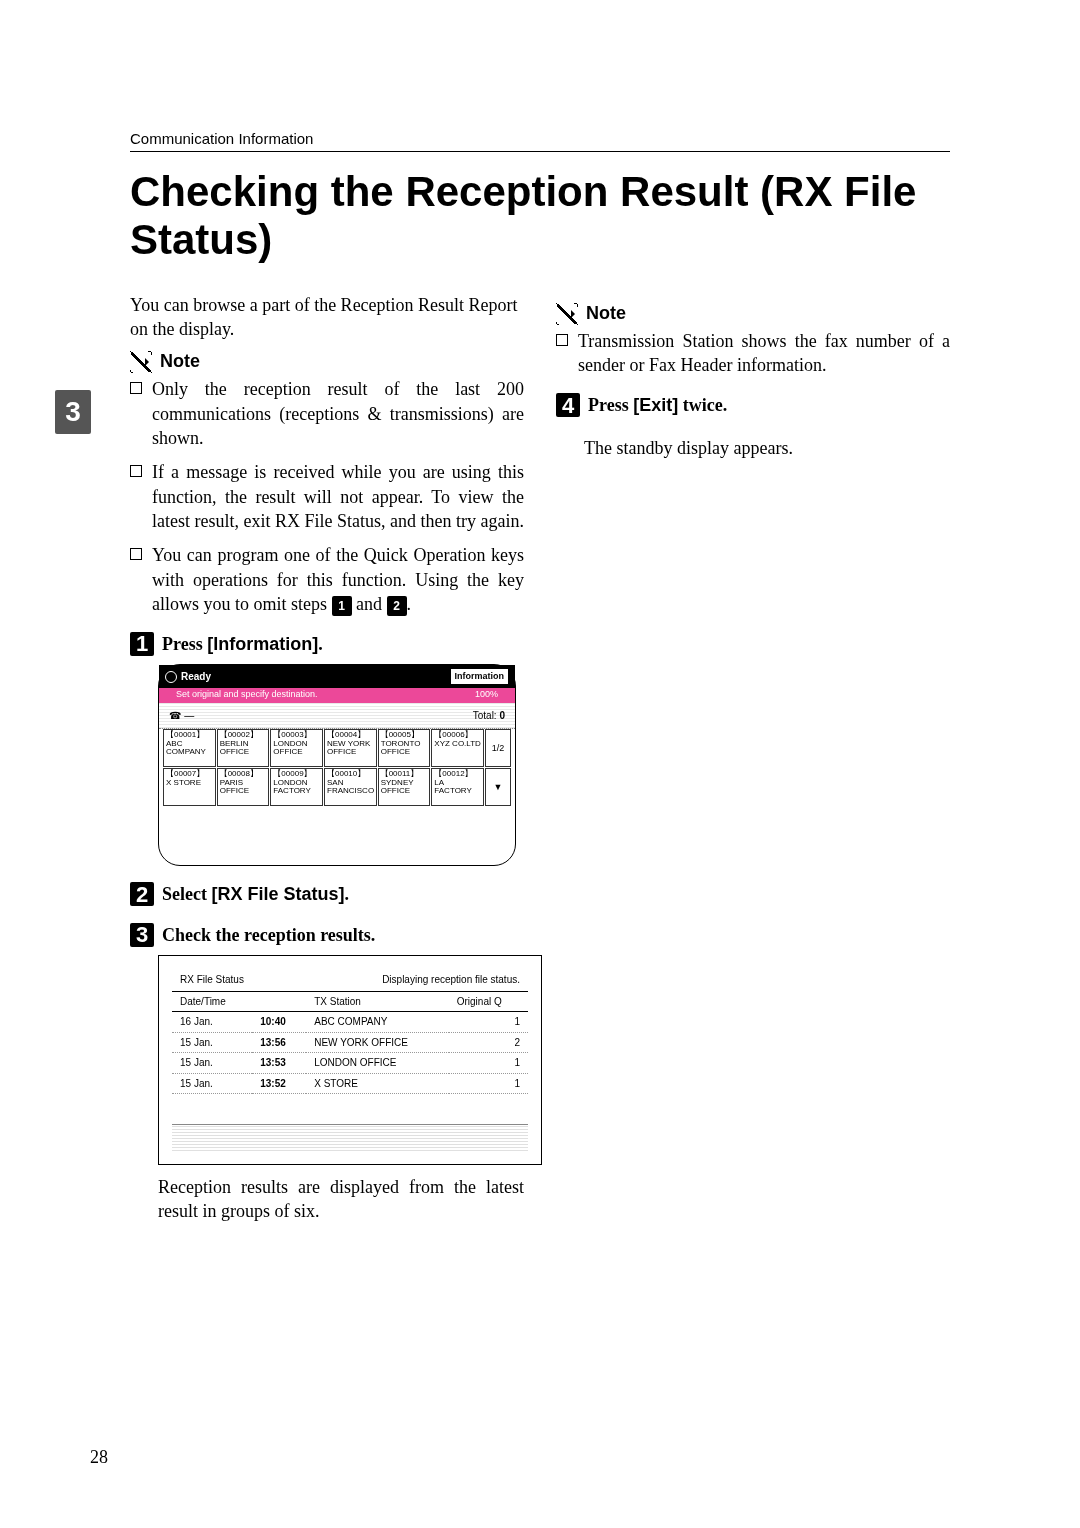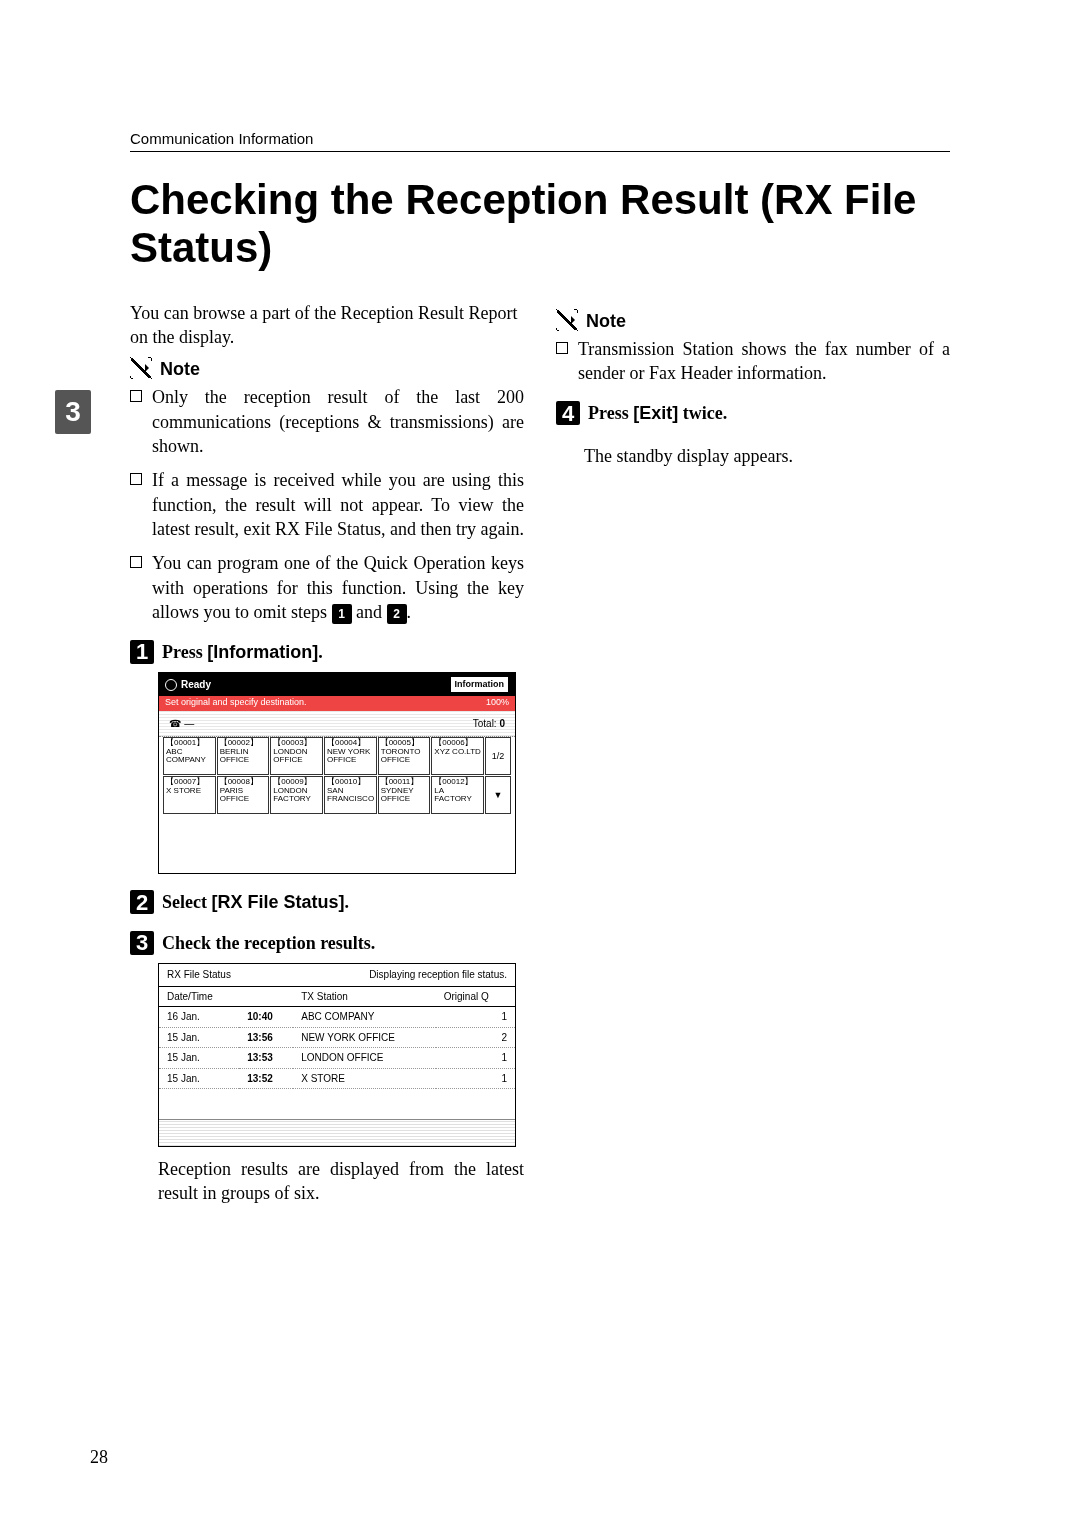--- a/index.html
+++ b/index.html
@@ -22,21 +22,21 @@
     position:absolute;
     left:130px;
     top:130px;
     width:820px;
   }
   .running-head{
     font-family:Arial,Helvetica,sans-serif;
     font-size:15px;
     border-bottom:1.5px solid #000;
     padding-bottom:4px;
-    margin-bottom:24px;
+    margin-bottom:16px;
   }
   h1.title{
     font-family:Arial,Helvetica,sans-serif;
     font-weight:800;
     font-size:42px;
     line-height:1.15;
     margin:0 0 28px 0;
   }
   .tab-marker{
     position:absolute;
@@ -60,21 +60,21 @@
   }
   .col{
     width:394px;
     font-size:18px;
     line-height:1.35;
   }
   .col.right{ width:394px; }
   p.lead{margin:0 0 0 0;}
   .note-head{
     display:flex;
-    align-items:flex-start;
+    align-items:flex-end;
     gap:8px;
     font-family:Arial,Helvetica,sans-serif;
     font-weight:700;
     font-size:18px;
     margin:8px 0 4px 0;
   }
   .pencil{
     width:20px;height:20px;
     display:inline-block;
     background:
@@ -138,34 +138,34 @@
   }
   .screenshot{
     margin:8px 0 10px 28px;
     border:1.5px solid #000;
     width:356px;
     font-family:Arial,Helvetica,sans-serif;
     font-size:10px;
     background:#fff;
   }
   
-  .ss1{height:200px;position:relative;}
+  .ss1{height:200px;position:relative;border-radius:22px;}
   .ss1 .top{
     background:#000;color:#fff;
     padding:3px 6px;
     font-weight:700;
     display:flex;justify-content:space-between;align-items:center;
   }
   .ss1 .top .ready::before{
     content:"";
     display:inline-block;width:10px;height:10px;border:1.5px solid #fff;border-radius:50%;
     margin-right:4px;vertical-align:middle;
   }
   .ss1 .sub{
-    font-size:9px;background:#ef4444;color:#fff;padding:0 6px 3px;
+    font-size:9px;background:#ec4899;color:#fff;padding:0 17px 3px;
   }
   .ss1 .row-phone{
     display:flex;align-items:center;justify-content:space-between;
     padding:6px 10px;border-bottom:1px dotted #888;
     background:repeating-linear-gradient(0deg,#e8e8e8 0 1px,#fff 1px 3px);
   }
   .ss1 .row-reg{
     padding:4px 10px;font-size:9px;
     display:flex;gap:6px;align-items:center;
     background:repeating-linear-gradient(0deg,#e8e8e8 0 1px,#fff 1px 3px);
@@ -183,21 +183,21 @@
     display:grid;grid-template-columns:repeat(6,1fr) 26px;gap:1px;
     padding:0 4px 4px;
   }
   .ss1 .addrgrid .cell{
     border:1px solid #333;font-size:8px;line-height:1.05;padding:1px 2px;height:34px;overflow:hidden;
   }
   .ss1 .addrgrid .side{
     border:1px solid #333;display:flex;align-items:center;justify-content:center;font-size:9px;
   }
   
-  .ss2{padding:0;}
+  .ss2{padding:13px;}
   .ss2 .hdr{
     display:flex;justify-content:space-between;padding:4px 8px;border-bottom:1px solid #000;
     font-size:10px;
   }
   .ss2 table{
     width:100%;border-collapse:collapse;font-size:10px;
   }
   .ss2 th,.ss2 td{
     text-align:left;padding:3px 8px;border-bottom:1px dotted #999;
   }

